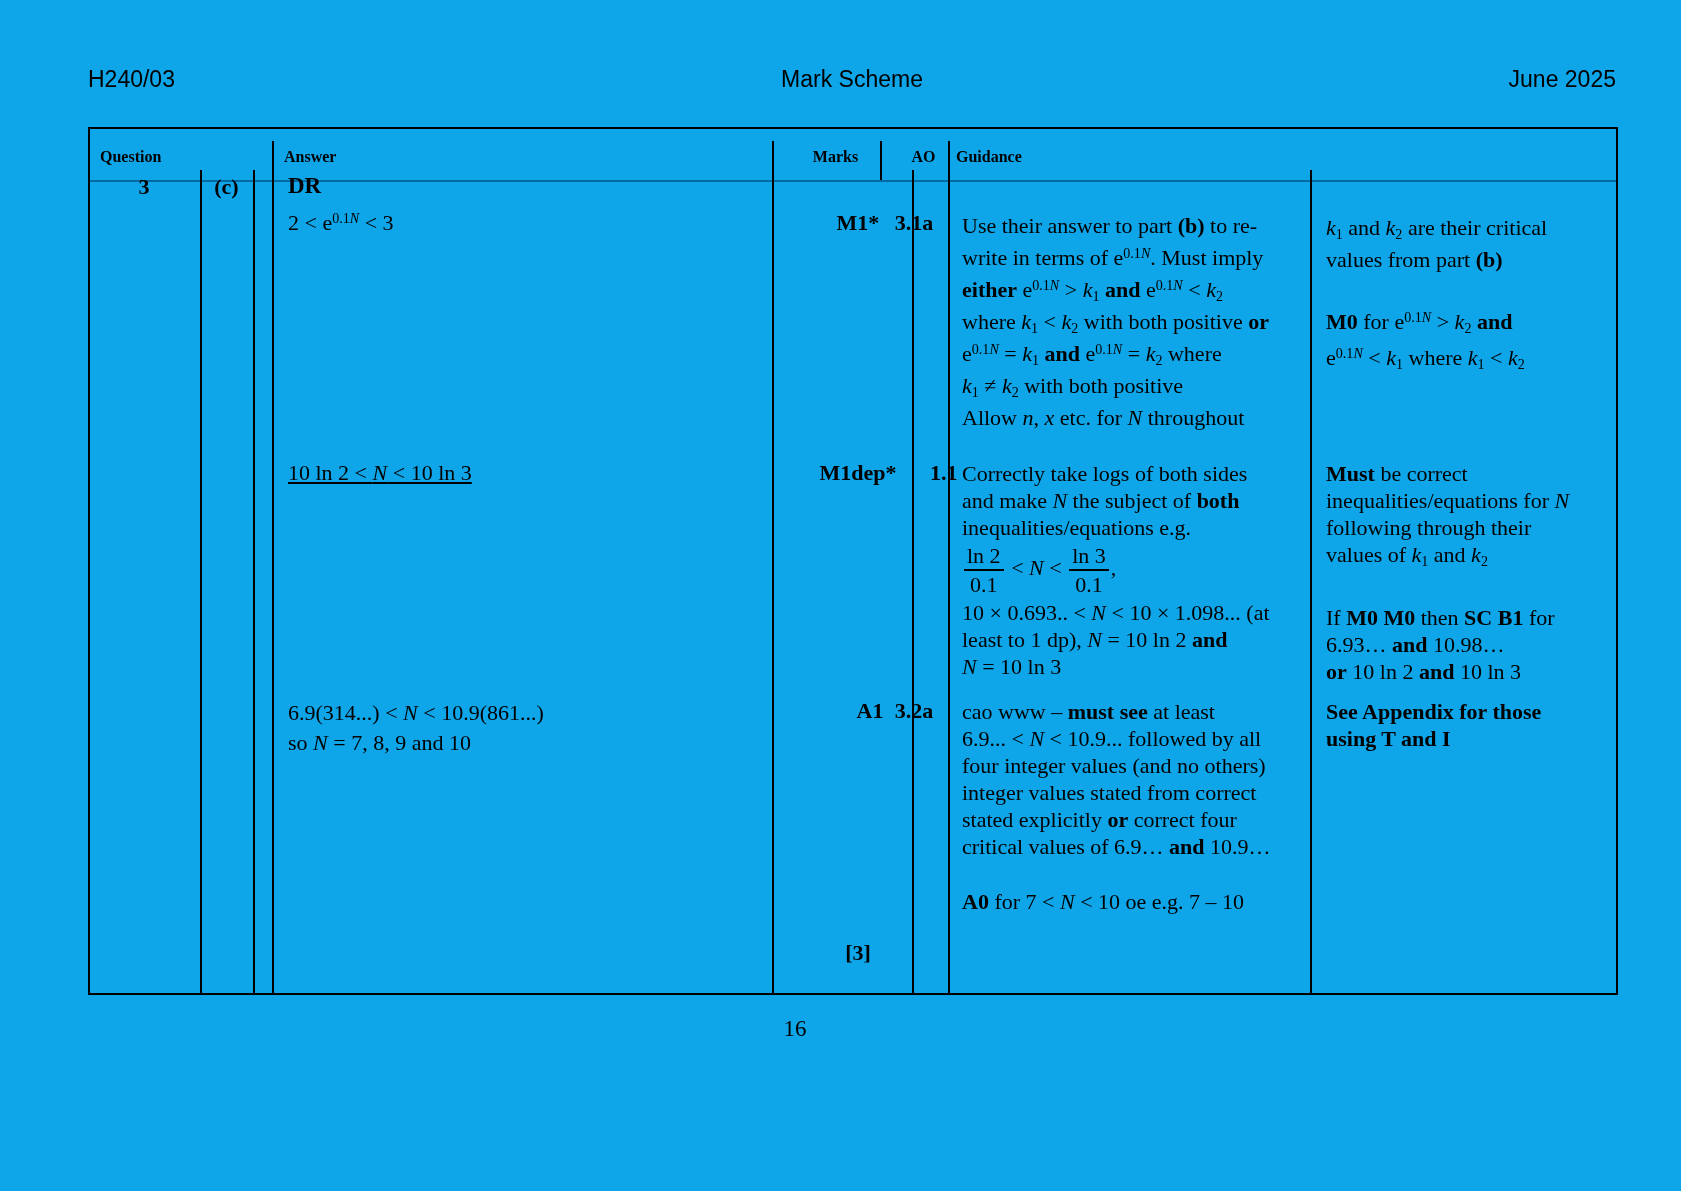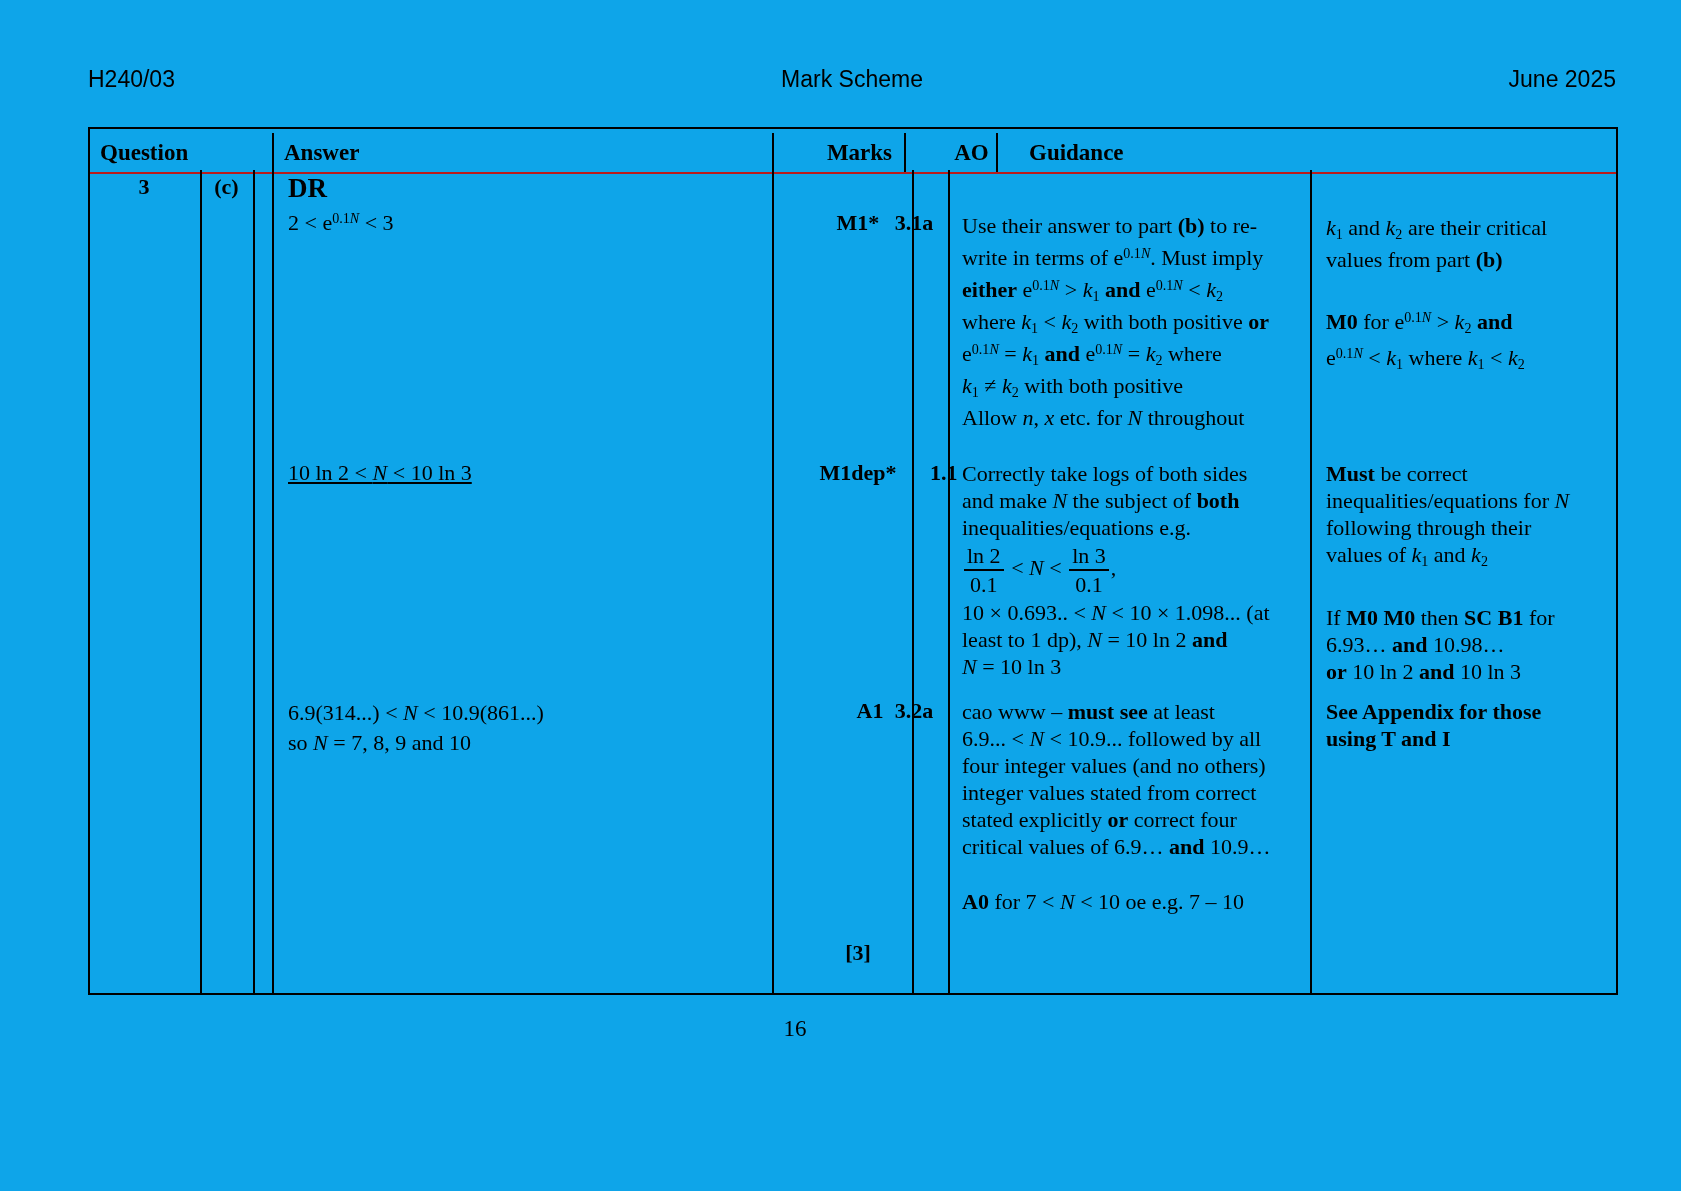--- a/index.html
+++ b/index.html
@@ -7,24 +7,24 @@
           font-family:"Liberation Serif",serif;overflow:hidden;}
   
   .pagehead{position:absolute;top:66px;left:88px;width:1528px;height:30px;
             font-family:"Liberation Sans",sans-serif;font-size:23px;}
   .ph-left{position:absolute;left:0;top:0;}
   .ph-center{position:absolute;left:0;right:0;top:0;text-align:center;}
   .ph-right{position:absolute;right:0;top:0;}
   
   .mstable{position:absolute;left:88px;top:127px;width:1530px;height:868px;
            border:2px solid #000;box-sizing:border-box;font-size:22px;}
-  .thead{position:absolute;left:0;top:4px;right:0;height:41px;border-bottom:2px solid #b91c1c;
-         box-sizing:border-box;display:flex;font-weight:bold;font-size:23px;}
+  .thead{position:absolute;left:0;top:12px;right:0;height:41px;border-bottom:2px solid #0369a1;
+         box-sizing:border-box;display:flex;font-weight:bold;font-size:16px;}
   .th{box-sizing:border-box;padding:7px 0 0 10px;border-right:2px solid #000;}
-  .th.center{text-align:center;padding-left:17px;margin-left:24px;}
+  .th.center{text-align:center;padding-left:17px;}
   .th:last-child{border-right:none;}
   .tbody{position:absolute;left:0;top:41px;right:0;bottom:0;}
   .col{position:absolute;top:0;bottom:0;box-sizing:border-box;border-right:2px solid #000;}
   .col.last{border-right:none;}
   .blk{position:absolute;}
   .center{text-align:center;}
   .b{font-weight:bold;}
   .i{font-style:italic;}
   .line{white-space:nowrap;}
   .lh32 .line{line-height:32px;}
@@ -50,37 +50,37 @@
     <div class="ph-right">June 2025</div>
   </div>
 
   <div class="mstable">
 
     <div class="thead">
       <div class="th" style="width:184px;">Question</div>
       <div class="th" style="width:500px;">Answer</div>
       <div class="th center" style="width:108px;">Marks</div>
       <div class="th center" style="width:68px;">AO</div>
-      <div class="th" style="flex:1;padding-left:31px;">Guidance</div>
+      <div class="th" style="flex:1;padding-left:6px;">Guidance</div>
     </div>
 
     <div class="tbody">
 
       <div class="col" style="left:0;width:112px;">
         <div class="blk center b" style="top:4px;left:0;right:2px;">3</div>
       </div>
 
       <div class="col" style="left:112px;width:53px;">
         <div class="blk center b" style="top:4px;left:0;right:2px;">(c)</div>
       </div>
 
       <div class="col" style="left:165px;width:19px;"></div>
 
       <div class="col" style="left:184px;width:500px;">
-        <div class="blk b" style="top:3px;left:14px;font-size:27px;">DR</div>
+        <div class="blk b" style="top:3px;left:14px;font-size:23px;">DR</div>
         <div class="blk line" style="top:40px;left:14px;"><span>2 &lt; e</span><span class="sup"><span>0.1</span><span class="i">N</span></span><span> &lt; 3</span></div>
         <div class="blk line" style="top:290px;left:14px;text-decoration:underline;"><span>10 ln 2 &lt; </span><span class="i">N</span><span> &lt; 10 ln 3</span></div>
         <div class="blk lh30" style="top:528px;left:14px;">
             <div class="line"><span>6.9(314...) &lt; </span><span class="i">N</span><span> &lt; 10.9(861...)</span></div>
             <div class="line"><span>so </span><span class="i">N</span><span> = 7, 8, 9 and 10</span></div>
           </div>
       </div>
 
       <div class="col" style="left:716px;width:108px;font-weight:bold;">
         <div class="blk center" style="top:40px;left:0;right:2px;">M1*</div>

